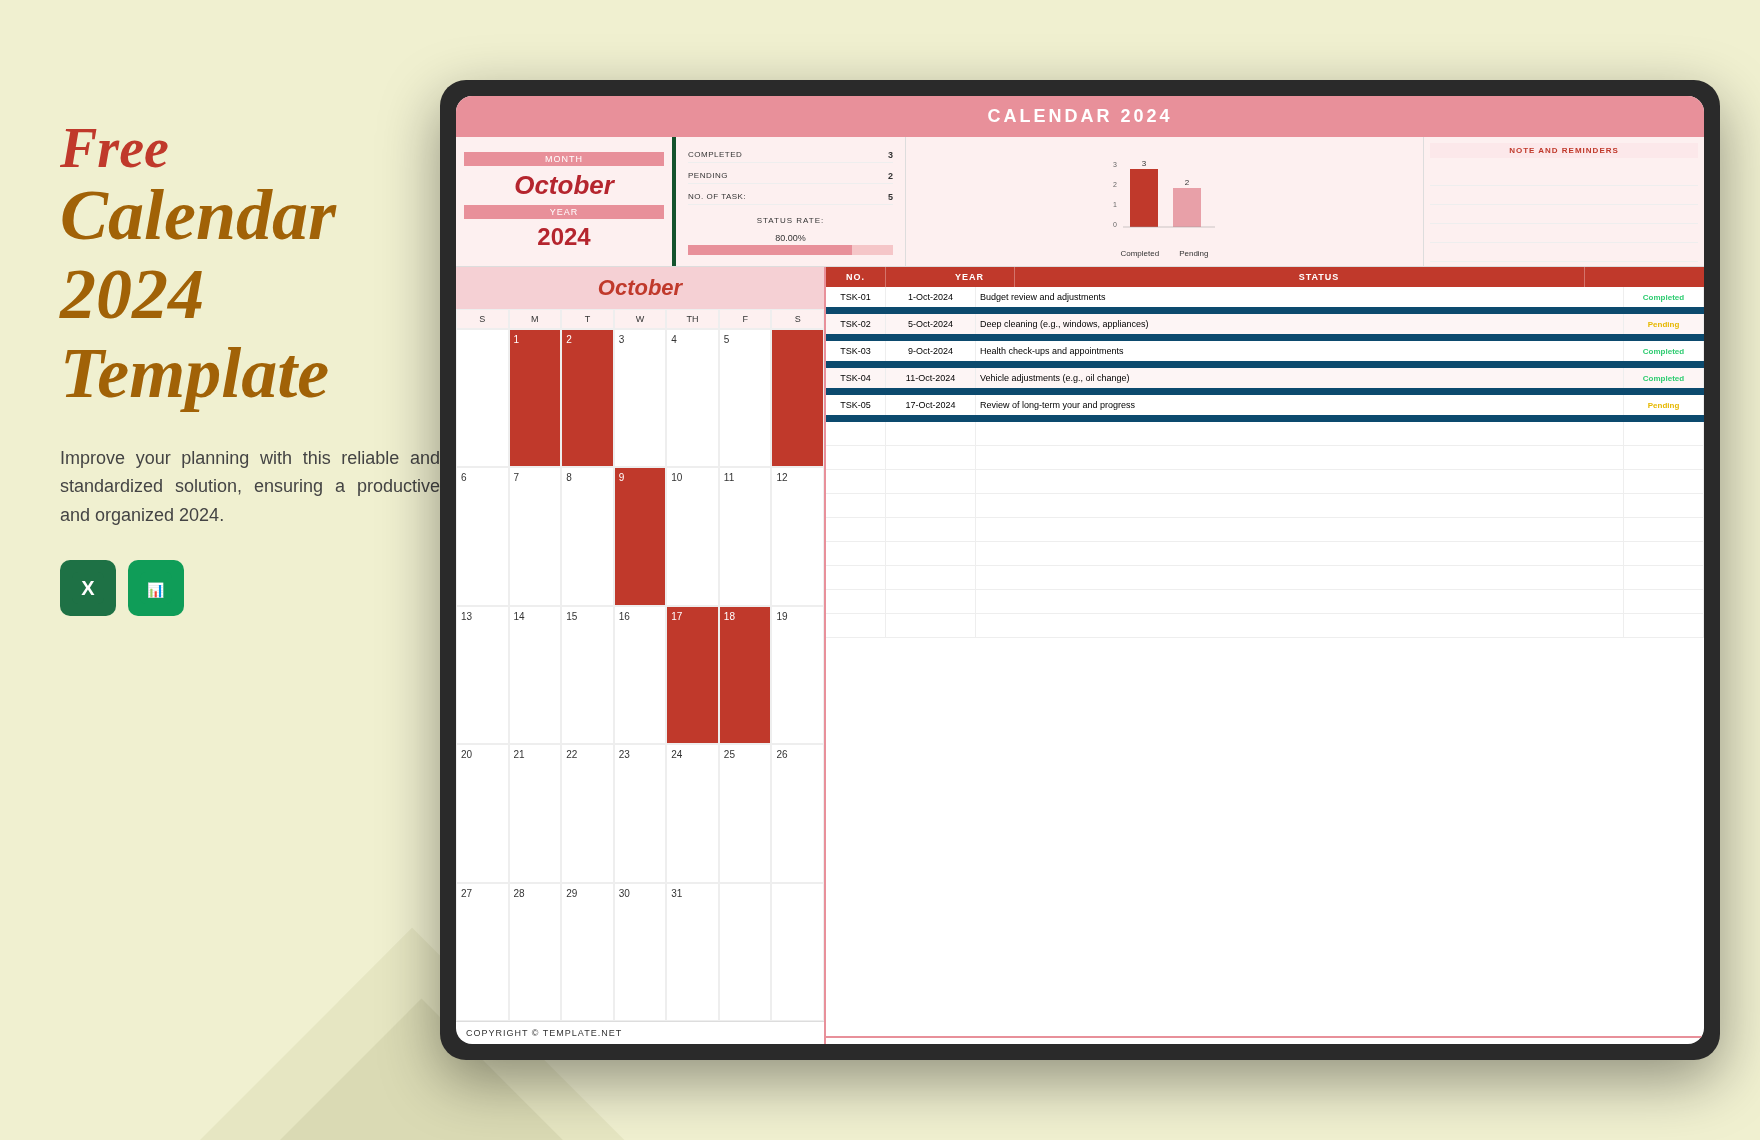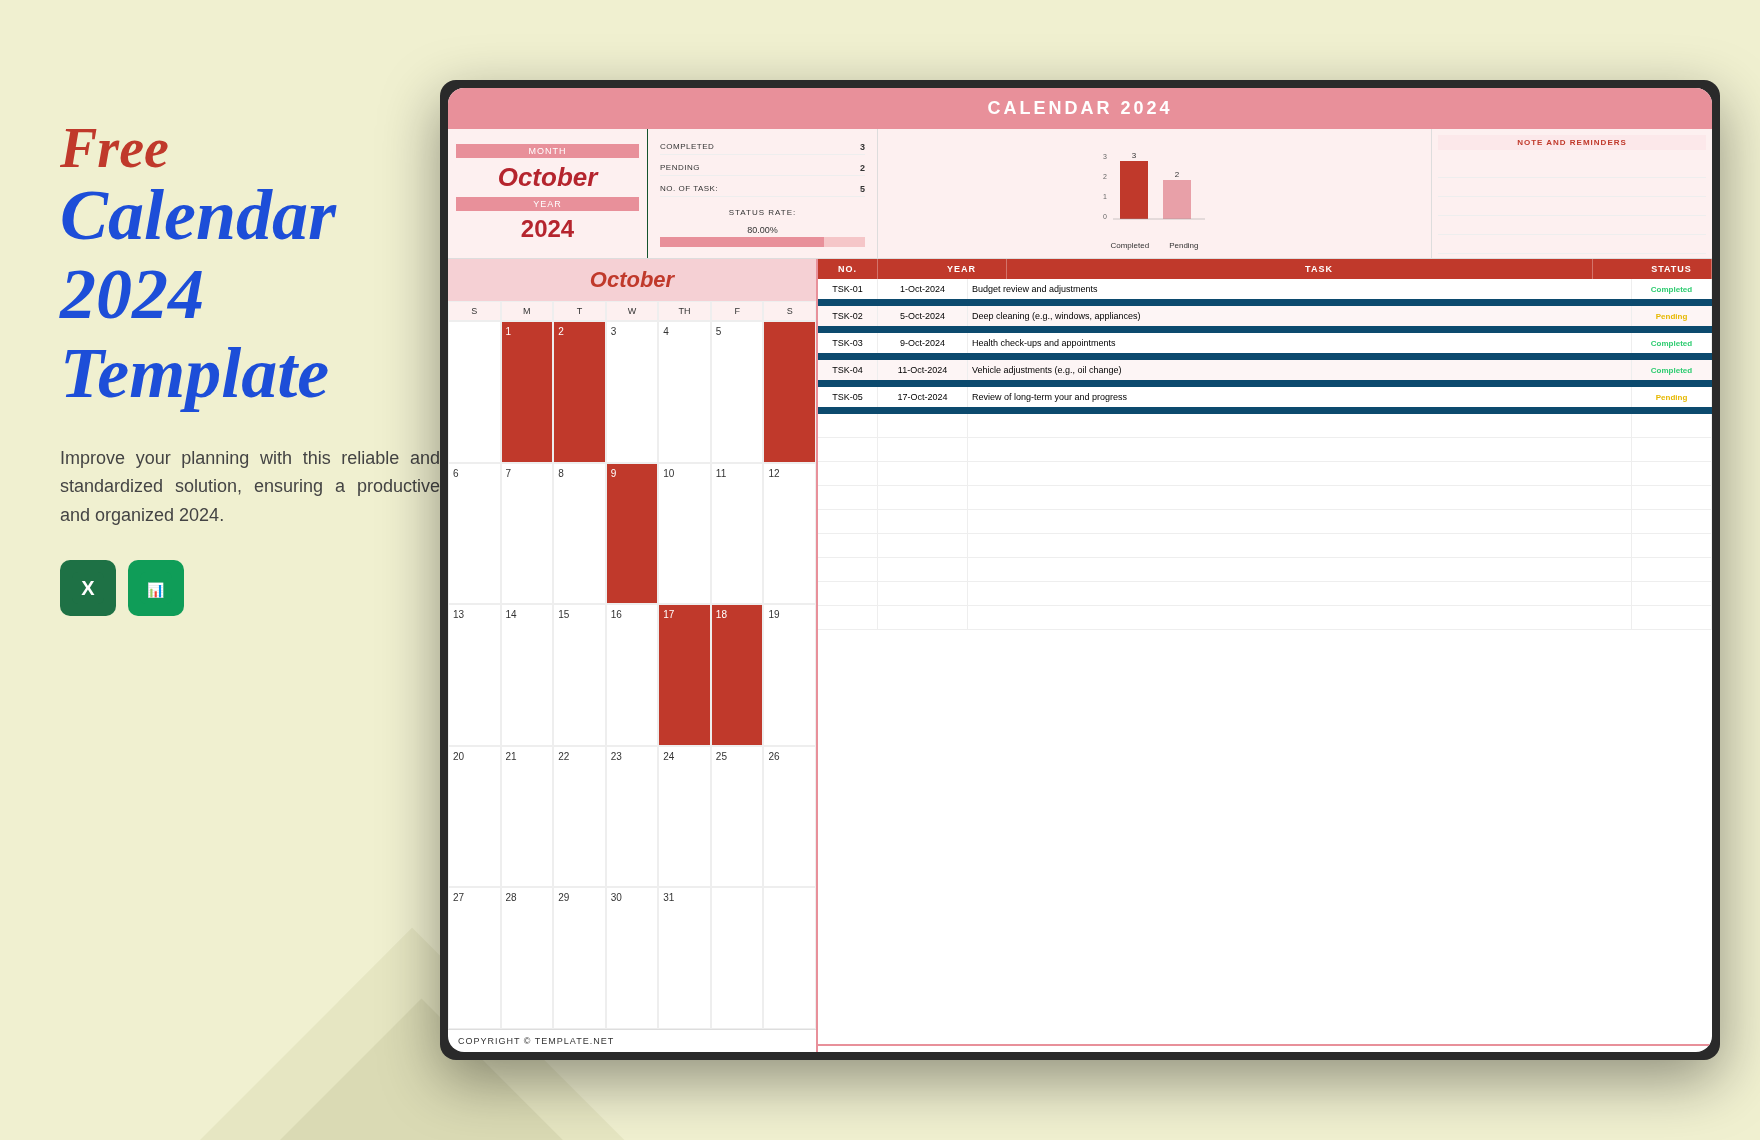--- a/index.html
+++ b/index.html
@@ -45,21 +45,21 @@
       font-size: 56px;
       font-weight: 900;
       color: #c0392b;
       font-style: italic;
       line-height: 1.0;
       font-family: Georgia, serif;
     }
     .left-panel .main-title {
       font-size: 72px;
       font-weight: 900;
-      color: #1d4ed8;
+      color: #a16207;
       font-style: italic;
       line-height: 1.1;
       font-family: Georgia, serif;
     }
     .left-panel .description {
       font-size: 18px;
       color: #444;
       margin-top: 30px;
       line-height: 1.6;
       text-align: justify;
@@ -91,22 +91,22 @@
       position: absolute;
       left: 440px;
       top: 80px;
       width: 1280px;
       height: 980px;
     }
     .tablet-frame {
       width: 100%;
       height: 100%;
       background: #2a2a2a;
-      border-radius: 16px;
-      padding: 8px;
+      border-radius: 26px;
+      padding: 16px;
       box-shadow: 0 20px 60px rgba(0,0,0,0.4);
     }
     .tablet-screen {
       width: 100%;
       height: 100%;
       background: white;
       border-radius: 16px;
       overflow: hidden;
       display: flex;
       flex-direction: column;
@@ -134,22 +134,22 @@
     }
 
     
     .top-section {
       display: flex;
       background: #fdf0f0;
       border-bottom: 1px solid #ddd;
       height: 130px;
     }
     .month-year-block {
-      width: 200px;
-      border-right: 1px solid #14532d;
+      width: 220px;
+      border-right: 4px solid #14532d;
       display: flex;
       flex-direction: column;
       align-items: center;
       justify-content: center;
       padding: 8px;
     }
     .month-label-small {
       background: #e8909a;
       color: white;
       font-size: 9px;
@@ -621,21 +621,20 @@
               <div class="cal-cell empty"></div>
               <div class="cal-cell empty"></div>
             </div>
             <div class="copyright-row">COPYRIGHT © TEMPLATE.NET</div>
           </div>
 
           <div class="tasks-section">
             <div class="tasks-header">
               <div class="tasks-header-cell">NO.</div>
               <div class="tasks-header-cell">YEAR</div>
-              <div class="tasks-header-cell">TASK</div>
               <div class="tasks-header-cell">STATUS</div>
             </div>
             <div class="tasks-body">
 
               <div class="task-row">
                 <div class="task-cell">TSK-01</div>
                 <div class="task-cell">1-Oct-2024</div>
                 <div class="task-cell task-desc">Budget review and adjustments</div>
                 <div class="task-cell"><span class="status-completed">Completed</span></div>
               </div>

